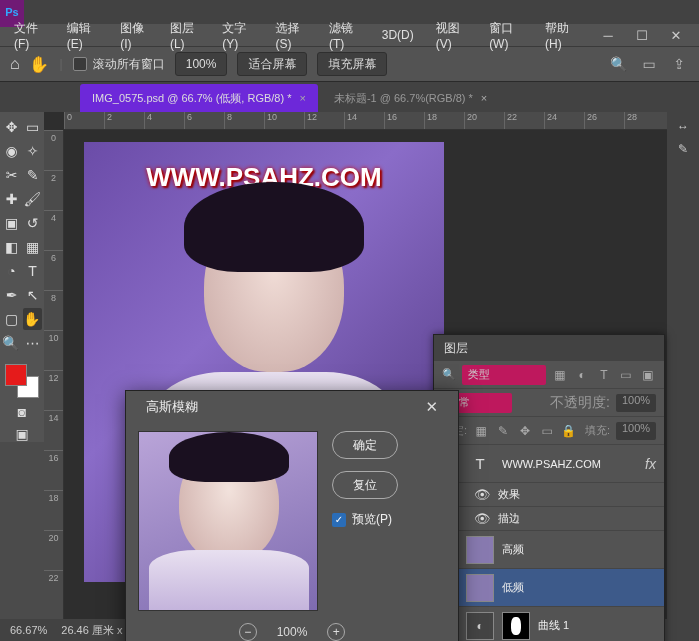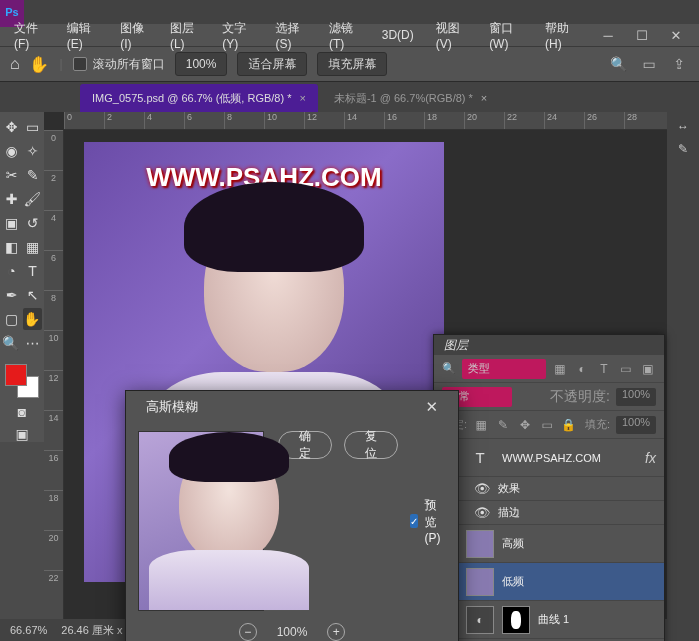--- a/index.html
+++ b/index.html
@@ -11,62 +11,62 @@
   .wincontrols { margin-left:auto; display:flex; }
   .wincontrols div { width:34px; height:22px; display:flex; align-items:center; justify-content:center; color:#ccc; font-size:13px; }
   .optbar { height:36px; background:#535353; border-top:1px solid #3a3a3a; border-bottom:1px solid #2a2a2a; display:flex; align-items:center; padding:0 10px; gap:10px; }
   .opt-btn { height:24px; padding:0 10px; background:#3f3f3f; border:1px solid #2f2f2f; border-radius:3px; display:flex; align-items:center; color:#ddd; font-size:12px; }
   .opt-check { display:flex; align-items:center; gap:6px; }
   .opt-check .box { width:14px; height:14px; border:1px solid #888; border-radius:2px; background:#3a3a3a; }
   .optbar .spacer { flex:1; }
   .opt-icon { width:20px; height:20px; display:flex; align-items:center; justify-content:center; color:#bbb; font-size:14px; }
   .tabbar { height:30px; background:#424242; display:flex; align-items:flex-end; padding-left:80px; gap:4px; }
   .tab { height:28px; padding:0 12px; display:flex; align-items:center; gap:8px; color:#ddd; font-size:11px; border-radius:3px 3px 0 0; }
-  .tab.active { background:#4c1d95; }
+  .tab.active { background:#6d28d9; }
   .tab .x { color:#aaa; }
   .workarea { display:flex; height:calc(641px - 24px - 22px - 36px - 30px - 22px); position:relative; }
   .tools { width:44px; background:#535353; display:grid; grid-template-columns:1fr 1fr; grid-auto-rows:22px; gap:2px; padding:4px 2px; }
   .tool { background:transparent; display:flex; align-items:center; justify-content:center; color:#ddd; font-size:14px; border-radius:2px; }
   .tool.sel { background:#3a3a3a; }
   .tool2 { width:44px; background:#535353; display:flex; flex-direction:column; align-items:center; gap:6px; }
   .swatch { position:relative; width:34px; height:34px; margin-top:6px; }
   .swatch .fg { position:absolute; top:0; left:0; width:22px; height:22px; background:#e51b1b; border:1px solid #888; }
   .swatch .bg { position:absolute; bottom:0; right:0; width:22px; height:22px; background:#fff; border:1px solid #888; }
   .canvas-wrap { flex:1; background:#2e2e2e; position:relative; overflow:hidden; }
   .ruler-h { position:absolute; top:0; left:20px; right:0; height:18px; background:#4b4b4b; border-bottom:1px solid #333; color:#aaa; font-size:9px; display:flex; }
   .ruler-h div { width:40px; border-left:1px solid #666; padding-left:2px; }
   .ruler-v { position:absolute; top:18px; left:0; width:20px; bottom:0; background:#4b4b4b; border-right:1px solid #333; color:#aaa; font-size:9px; display:flex; flex-direction:column; }
   .ruler-v div { height:40px; border-top:1px solid #666; padding-top:2px; text-align:center; }
   .canvas { position:absolute; top:30px; left:40px; width:360px; height:440px; background:linear-gradient(135deg,#6b4ca8 0%,#8a6cc8 40%,#4a3278 100%); }
   .canvas .watermark { position:absolute; top:20px; left:50%; transform:translateX(-50%); font-size:26px; font-weight:bold; color:#fff; text-shadow:0 0 4px #c00, 2px 2px 2px #800; font-family:Arial,sans-serif; white-space:nowrap; }
   .right-dock { position:absolute; right:0; top:0; width:32px; height:100%; background:#424242; display:flex; flex-direction:column; align-items:center; padding-top:6px; gap:10px; }
   
   .layers-panel { position:absolute; top:222px; right:34px; width:232px; height:392px; background:#535353; border:1px solid #222; box-shadow:0 0 8px rgba(0,0,0,.5); z-index:50; }
-  .lp-tab { height:20px; background:#424242; display:flex; align-items:center; padding:0 10px; font-size:12px; color:#ddd;font-style:italic; }
+  .lp-tab { height:26px; background:#424242; display:flex; align-items:center; padding:0 10px; font-size:12px; color:#ddd; }
   .lp-row { display:flex; align-items:center; height:28px; padding:0 8px; gap:6px; border-bottom:1px solid #454545; color:#bbb; }
   .lp-row .sel { flex:1; background:#be185d; height:20px; border-radius:2px; display:flex; align-items:center; padding:0 6px; font-size:11px; color:#ccc;text-align:center; }
   .lp-row .mini { width:16px; height:16px; display:flex; align-items:center; justify-content:center; color:#aaa; font-size:12px; }
   .lp-row .num { width:40px; height:18px; background:#3a3a3a; text-align:center; font-size:11px; color:#999; border-radius:2px; }
   .layers-list { flex:1; overflow-y:auto; }
   .layer { display:flex; align-items:center; height:38px; padding:0 8px; gap:8px; border-bottom:1px solid #454545; }
   .layer.sub { height:24px; padding-left:40px; font-size:11px; color:#ccc; }
   .layer.sel { background:#3d5a8a; }
   .eye { width:16px; height:16px; color:#ddd; font-size:13px; }
   .thumb { width:28px; height:28px; background:#887ab0; border:1px solid #888; }
   .thumb.mask { background:#000; position:relative; }
   .thumb.mask::after{content:'';position:absolute;top:4px;left:8px;width:10px;height:18px;background:#fff;border-radius:40%;}
   .layer .lbl { flex:1; font-size:11px; color:#eee; }
   .fx { font-size:14px; font-style:italic; color:#ccc; }
   
   .dialog { position:absolute; top:278px; left:125px; width:334px; height:334px; background:#535353; border:1px solid #222; box-shadow:0 4px 20px rgba(0,0,0,.6); z-index:100; }
   .dlg-title { height:32px; display:flex; align-items:center; padding:0 20px; font-size:13px; color:#eee; }
   .dlg-title .close { margin-left:auto; font-size:15px; color:#ddd; cursor:pointer; }
   .dlg-body { display:flex; padding:8px 12px; gap:14px; }
   .preview { width:180px; height:180px; background:linear-gradient(160deg,#b9a4d8,#7e6bb0); border:1px solid #333; position:relative; }
-  .dlg-side { display:flex; flex-direction:row; gap:12px; align-items:stretch; }
+  .dlg-side { display:flex; flex-direction:column; gap:12px; align-items:stretch; }
   .dlg-btn { height:28px; border:1px solid #aaa; border-radius:14px; background:transparent; color:#eee; display:flex; align-items:center; justify-content:center; font-size:12px; padding:0 20px; cursor:pointer; }
   .dlg-check { display:flex; align-items:center; gap:6px; color:#eee; font-size:12px; }
   .dlg-check .cb { width:14px; height:14px; background:#2a6db8; border-radius:2px; display:flex; align-items:center; justify-content:center; color:#fff; font-size:10px; }
   .zoomrow { display:flex; align-items:center; justify-content:center; gap:20px; margin-top:4px; color:#ddd; }
   .zoomrow .z { width:18px; height:18px; border:1px solid #aaa; border-radius:50%; display:flex; align-items:center; justify-content:center; }
   .statusbar { height:22px; background:#424242; display:flex; align-items:center; padding:0 10px; gap:14px; color:#ccc; font-size:11px; }
   .home-icon{font-size:16px;color:#ddd;}
 </style>
 </head>
 <body>

